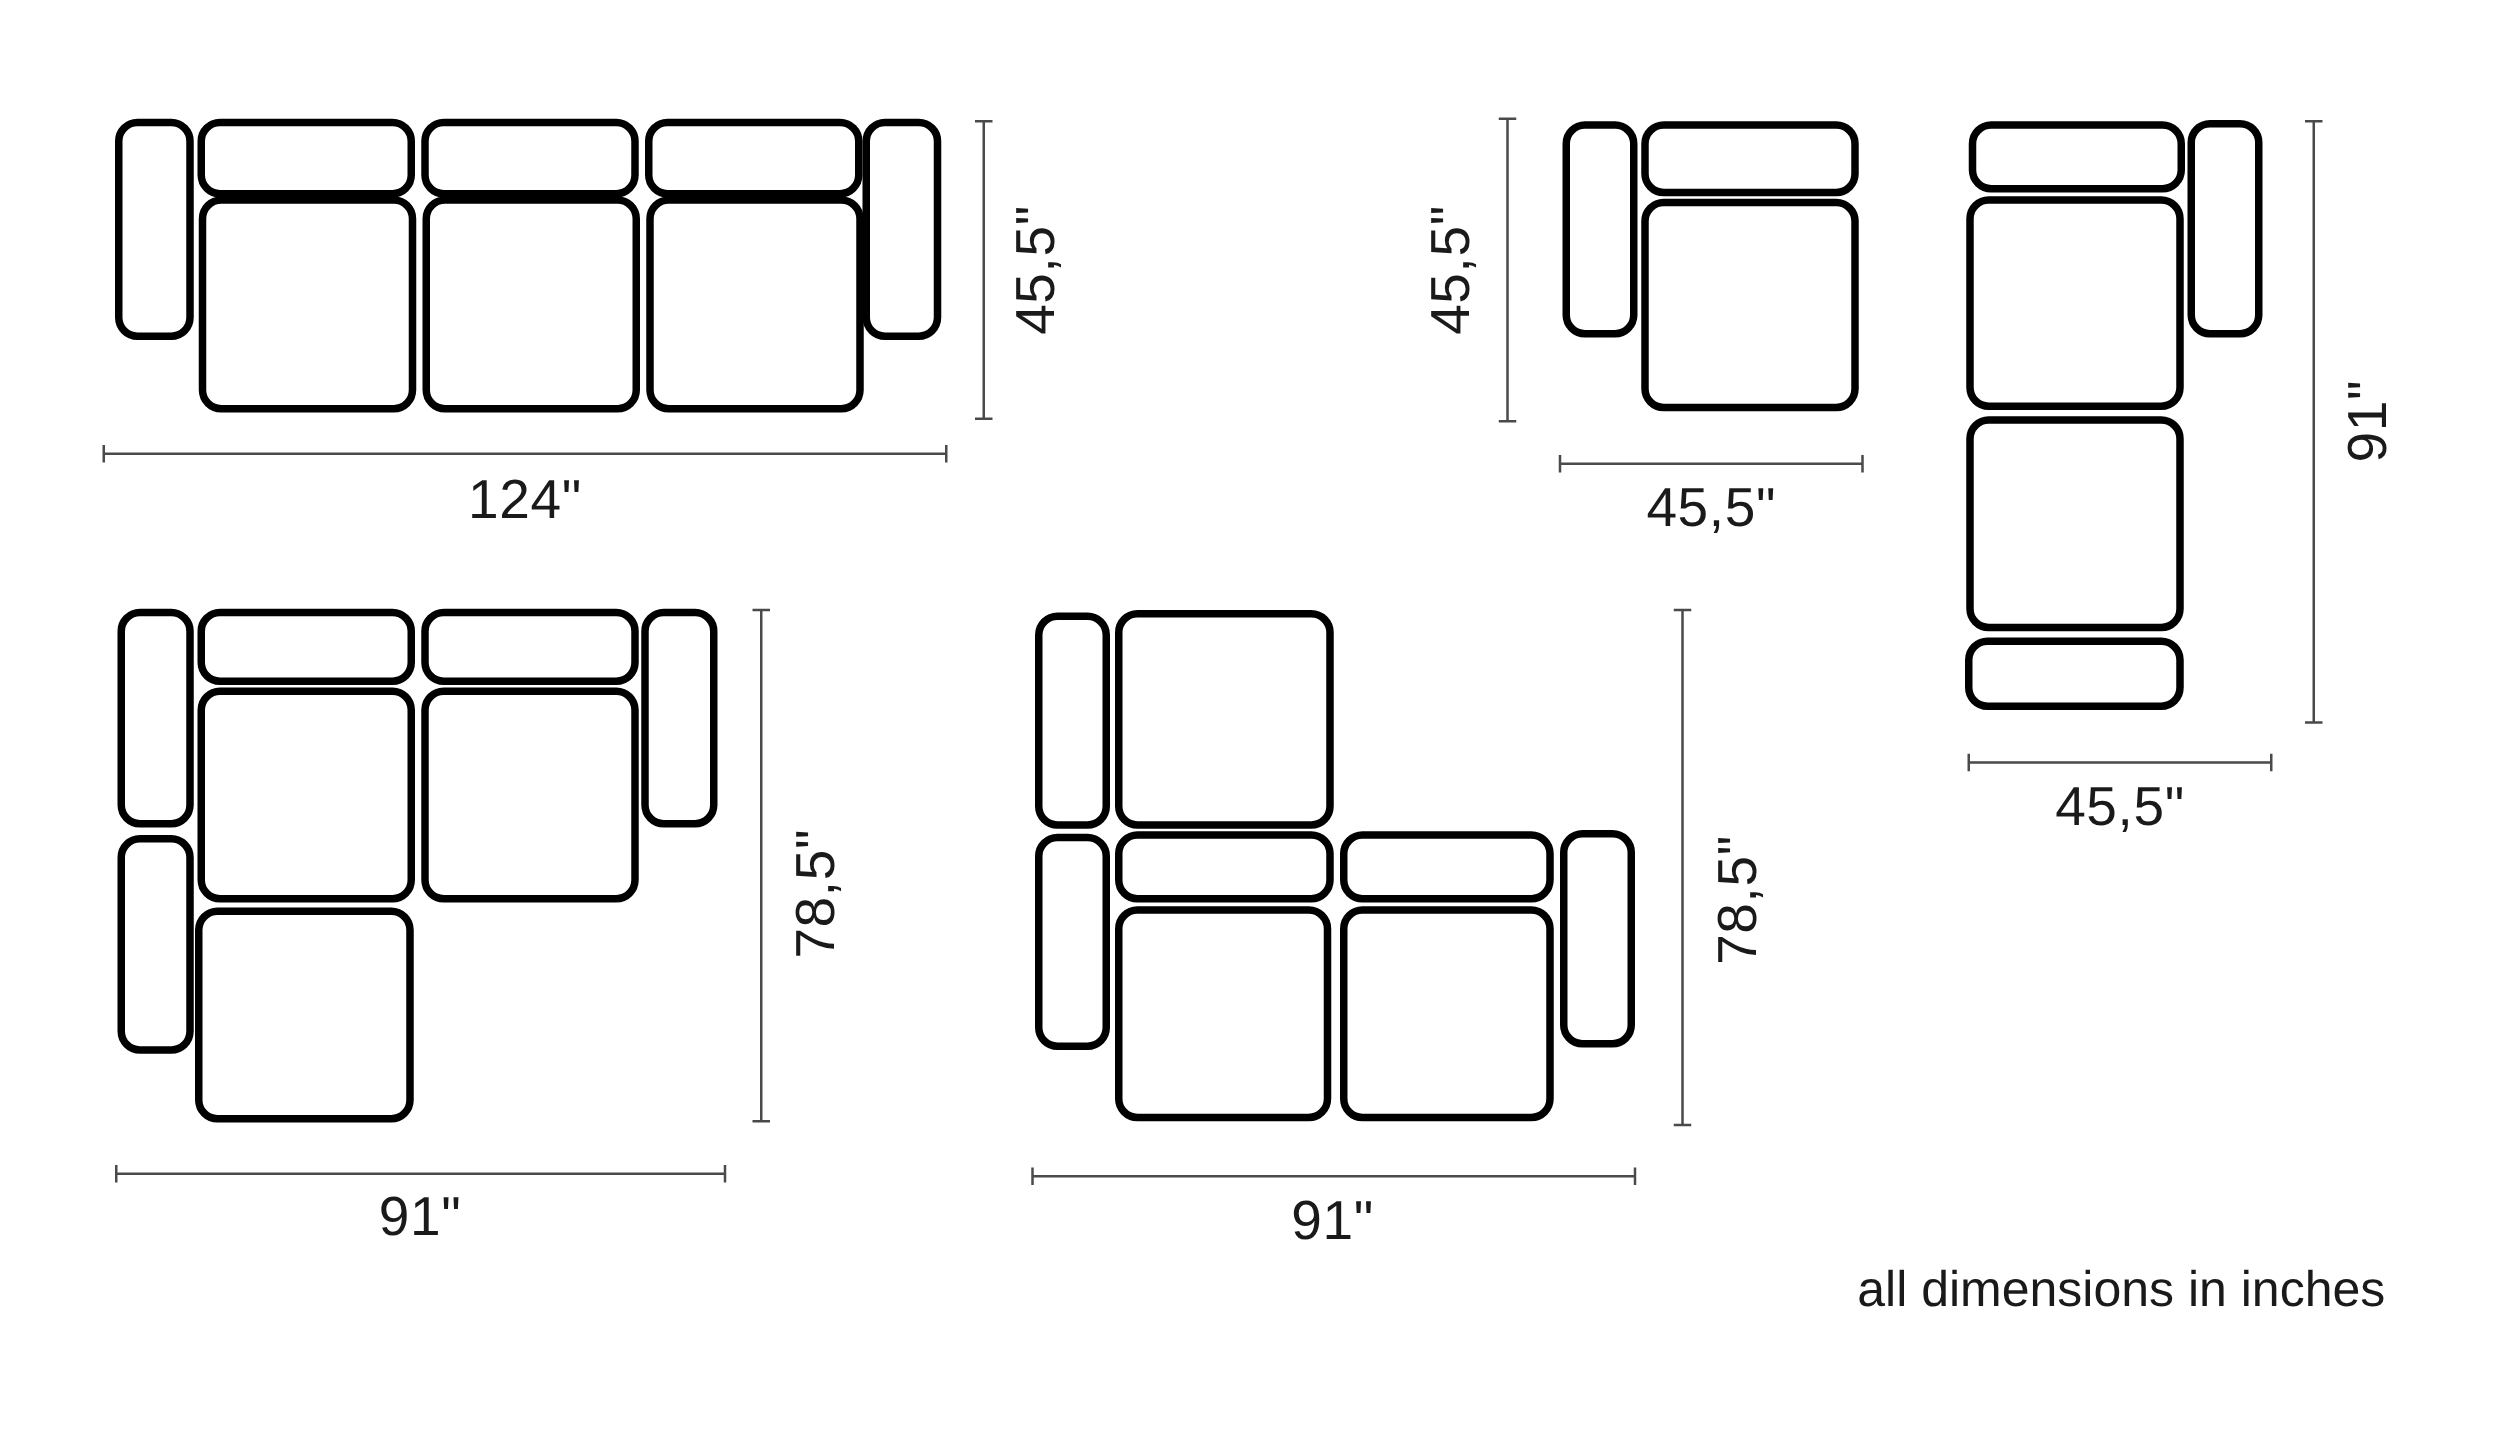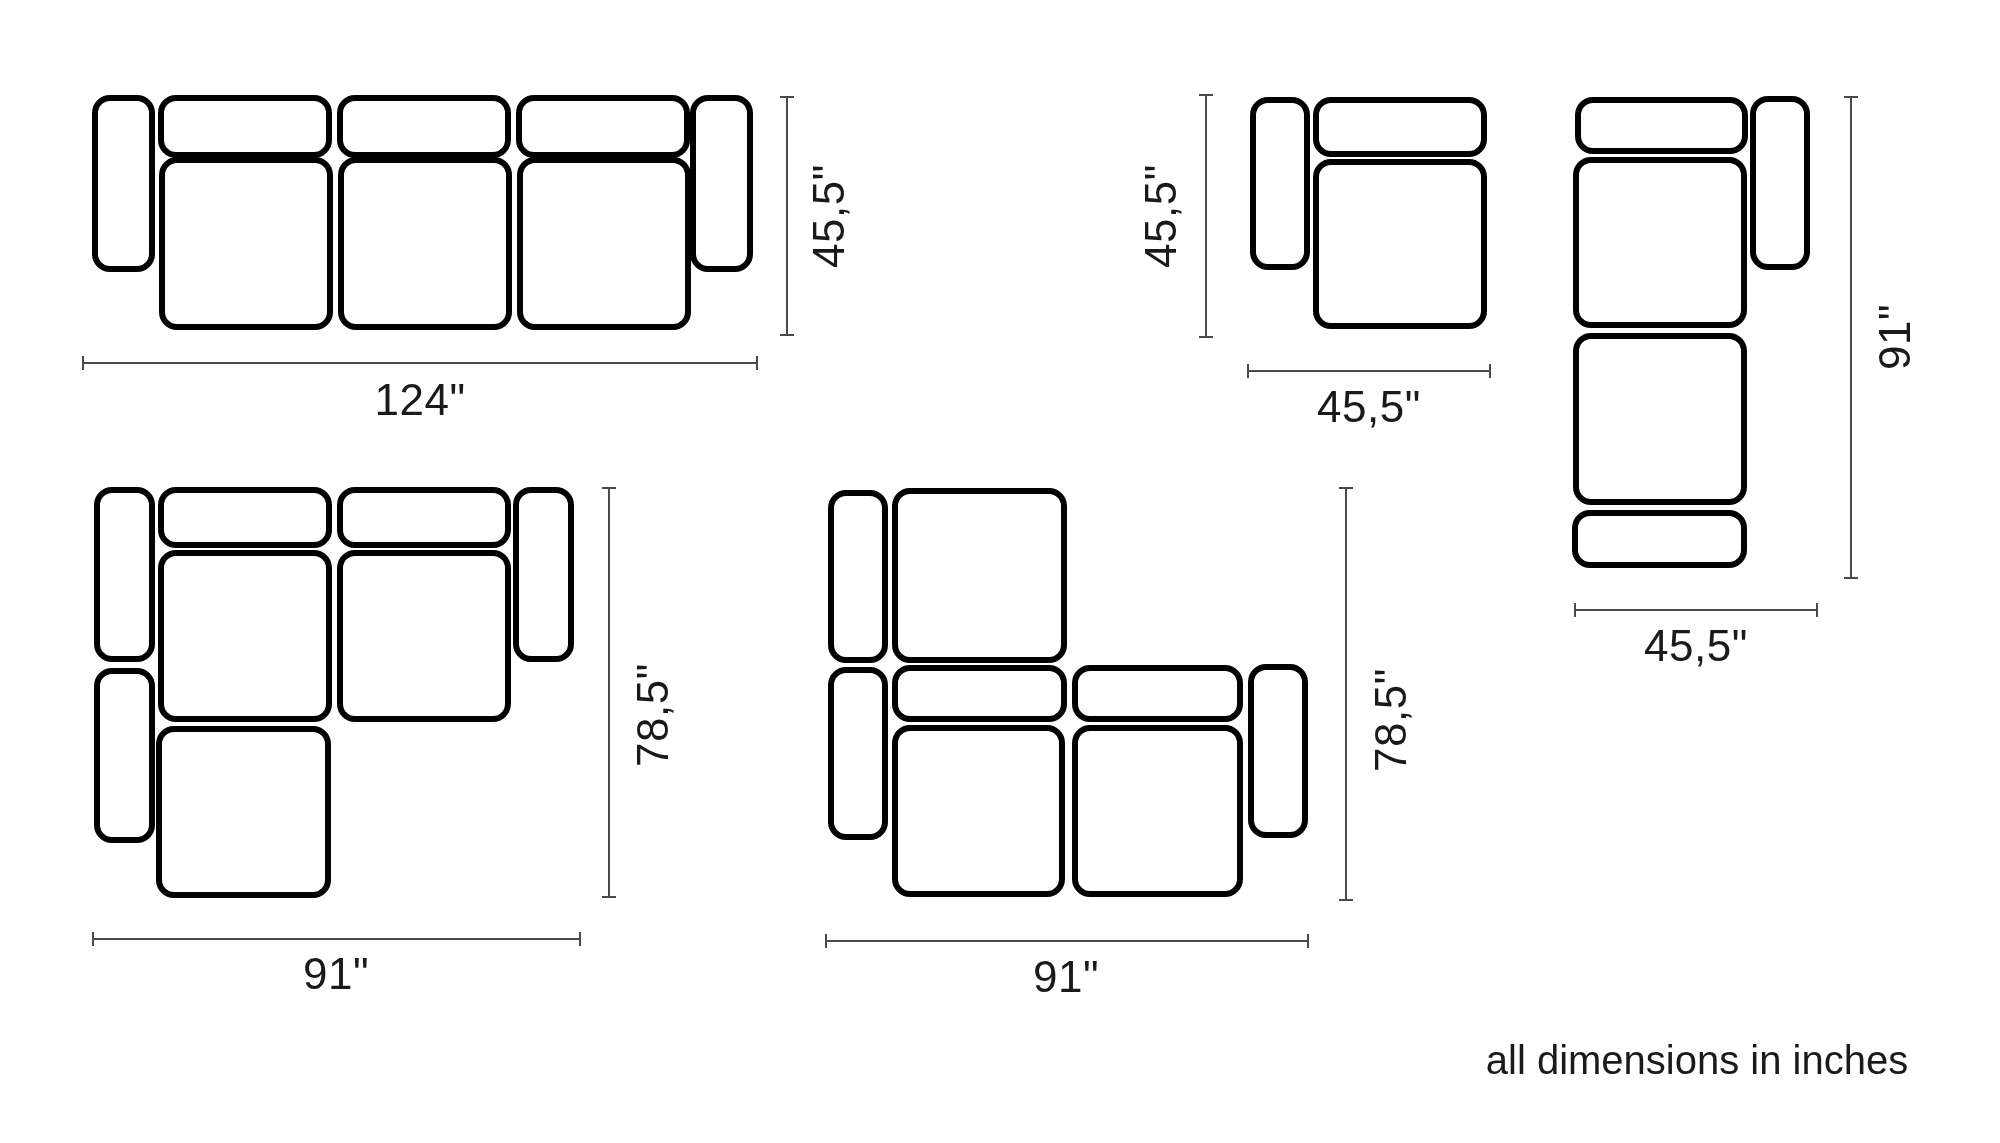--- a/index.html
+++ b/index.html
@@ -142,14 +142,14 @@
         <div class="dim-line-v" style="left: 1345px; top: 488px; height: 412px;"></div>
         <div class="dim-tick on-v" style="left: 1339px; top: 487px;"></div>
         <div class="dim-tick on-v" style="left: 1339px; top: 899px;"></div>
         <div class="dim-label vertical" style="left: 1391px; top: 720px;">78,5"</div>
         <div class="dim-line-h" style="left: 826px; top: 940px; width: 482px;"></div>
         <div class="dim-tick on-h" style="left: 825px; top: 934px;"></div>
         <div class="dim-tick on-h" style="left: 1307px; top: 934px;"></div>
         <div class="dim-label" style="left: 1066px; top: 977px;">91"</div>
       </div>
     </div>
-  <div class="note" style="left: 1697px; top: 1060px; text-align: center;">all dimensions in inches</div>
+  <div class="note" style="left: 1697px; top: 1032px; text-align: center;">all dimensions in inches</div>
 </div>
 
 </body></html>

